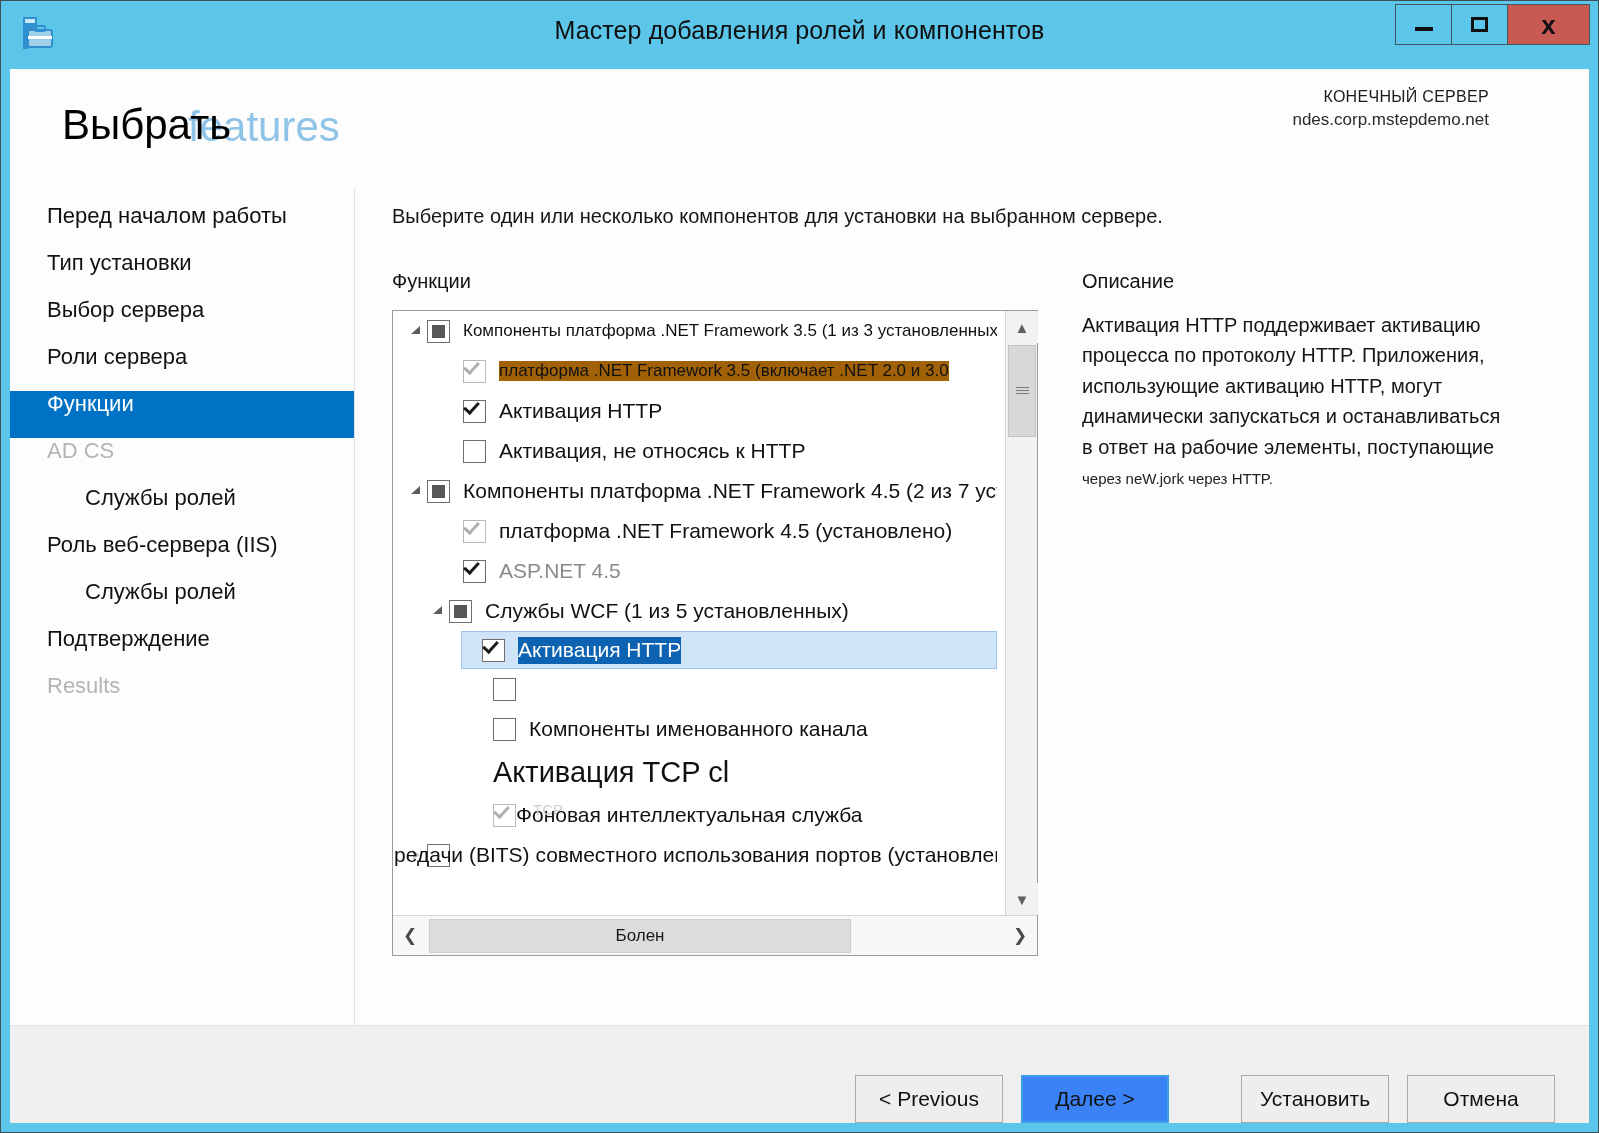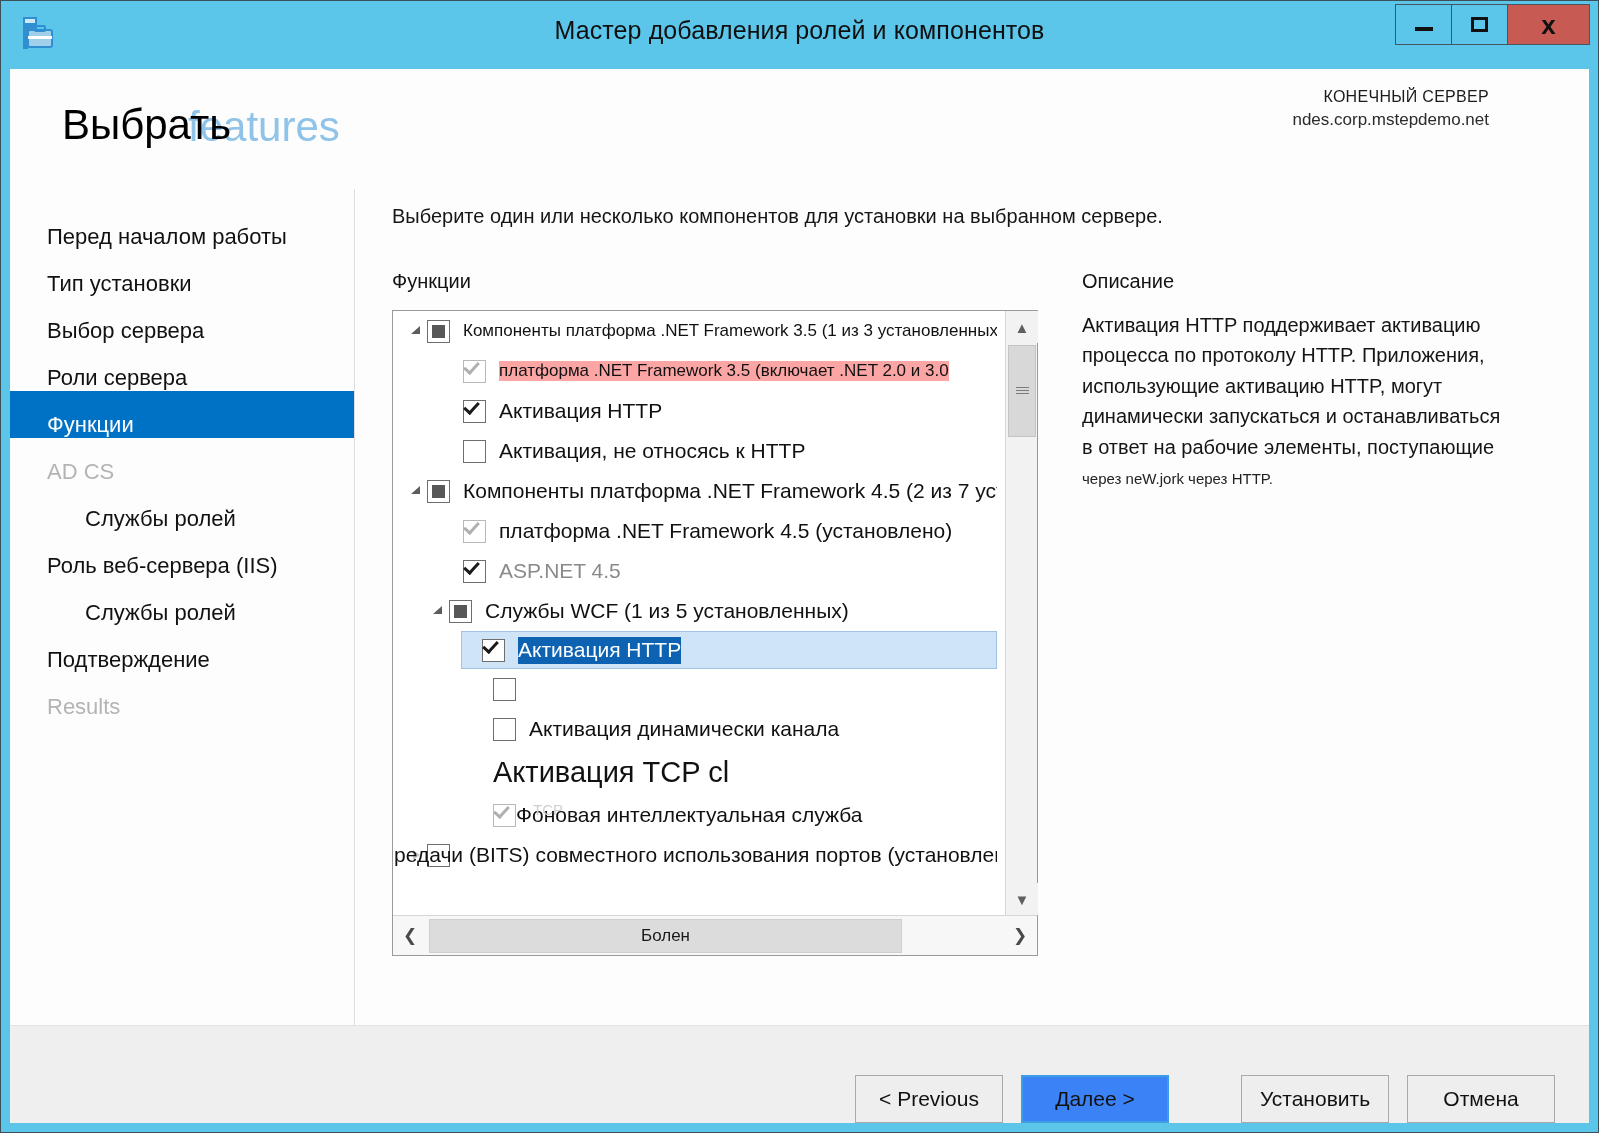--- a/index.html
+++ b/index.html
@@ -134,21 +134,21 @@
   
   .nav {
     width: 345px;
     flex: 0 0 345px;
     padding-top: 14px;
     border-right: 1px solid #dedede;
   }
   .nav-item {
     height: 47px;
     display: flex;
-    align-items: flex-end;
+    align-items: flex-start;
     padding-left: 37px;
     font-size: 22px;
     color: #111;
     white-space: nowrap;
   }
   .nav-item.indent { padding-left: 75px; }
   .nav-item.selected {
     background: #0072c6;
     color: #ffffff;
   }
@@ -241,21 +241,21 @@
     position: absolute;
     left: 4px; top: 4px;
     width: 13px; height: 13px;
     background: #575757;
   }
   .row-label {
     font-size: 21px;
     color: #111;
   }
   .row-label.small { font-size: 17px; }
-  .row-label.shaded { background: #fca5a5; }
+  .row-label.shaded { background: #a16207; }
   .row-label.dim { color: #8a8a8a; }
   .row-label.oversize { font-size: 29px; }
   .row-label.sel-text {
     background: #0d62b2;
     color: #ffffff;
     padding: 1px 0 2px 0;
   }
 
   
   .row-overflow {
@@ -311,21 +311,21 @@
     align-items: center;
   }
   .hs-arrow {
     width: 34px; height: 38px;
     display: flex; align-items: center; justify-content: center;
     color: #4a4a4a; font-size: 17px;
     flex: 0 0 34px;
   }
   .hthumb {
     height: 34px;
-    width: 473px;
+    width: 422px;
     background: #dcdcdc;
     border: 1px solid #cfcfcf;
     margin-left: 2px;
     display: flex;
     align-items: center;
     justify-content: center;
     font-size: 17px;
     color: #1a1a1a;
   }
   .hs-spacer { flex: 1 1 auto; }
@@ -555,21 +555,21 @@
                     <span class="indent-1"></span>
                     <span class="indent-2"></span>
                   <span class="cb"></span>
                 </div>
 
                 <div class="row">
                   <span class="spacer-1"></span>
                     <span class="indent-1"></span>
                     <span class="indent-2"></span>
                   <span class="cb"></span>
-                  <span class="row-label">Активация динамически канала</span>
+                  <span class="row-label">Компоненты именованного канала</span>
                 </div>
 
                 <div class="row" style="height:46px">
                   <span class="spacer-1"></span>
                     <span class="indent-1"></span>
                     <span class="indent-2"></span>
                   <span class="row-label oversize">Активация TCP cl</span>
                 </div>
 
                 <div class="row">

